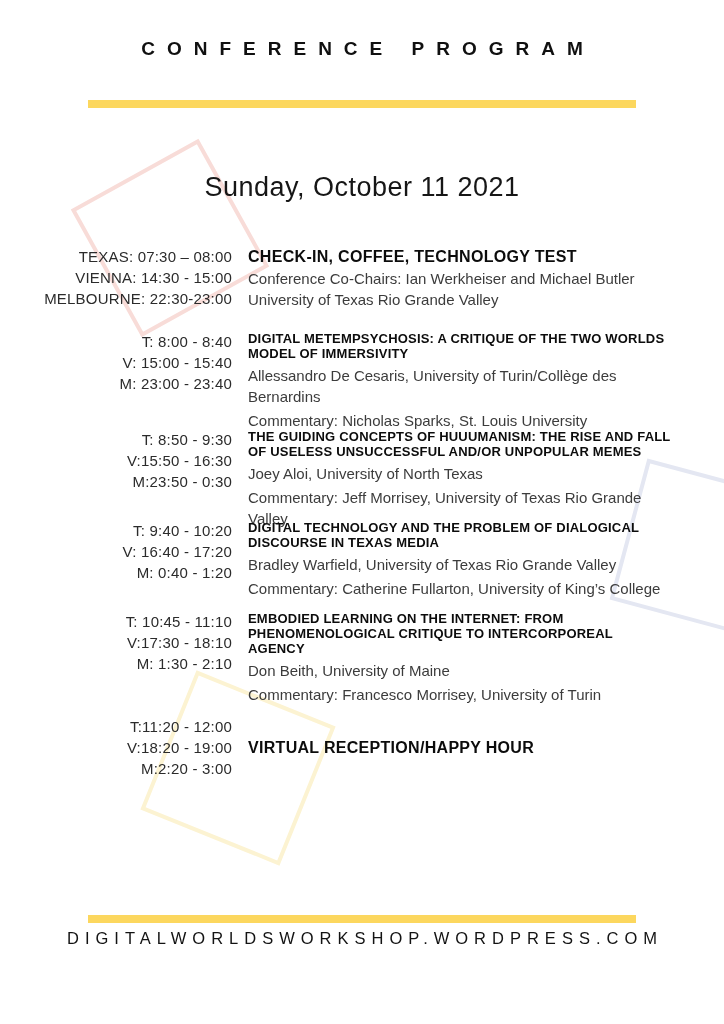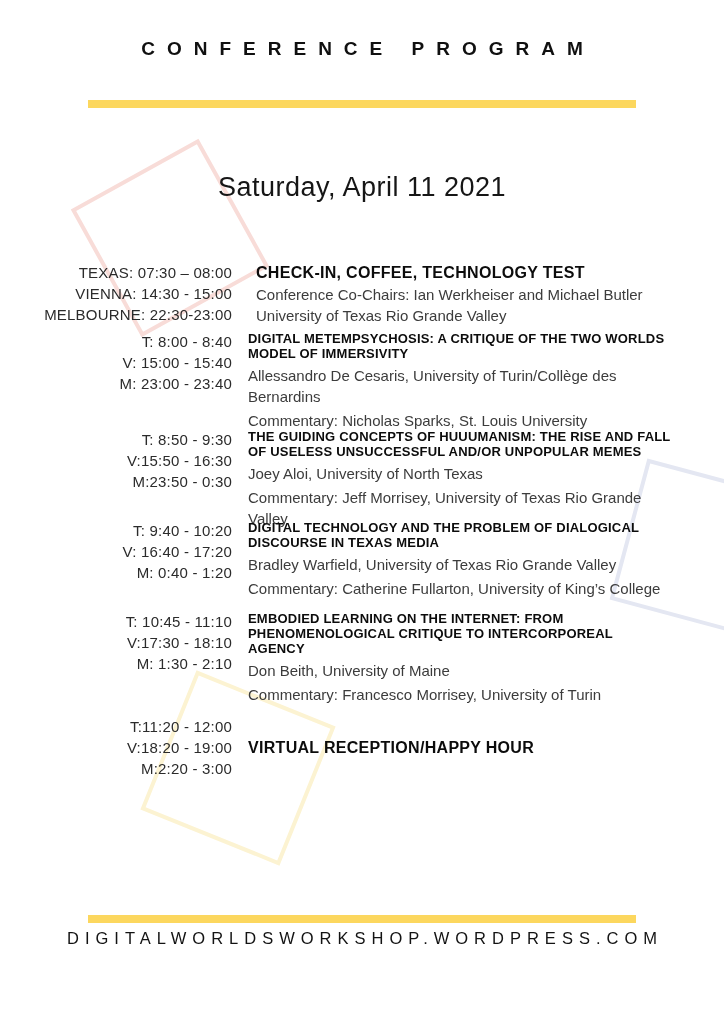--- a/index.html
+++ b/index.html
@@ -46,21 +46,21 @@
     top: 172px; left: 0; width: 100%;
     text-align: center;
     font-size: 27px;
     font-weight: normal;
     letter-spacing: 0.5px;
     color: #161616;
   }
 
   .sessions { top: 246px; left: 0; width: 724px; height: 560px; }
   .session { position: absolute; left: 0; width: 724px; display: flex; align-items: flex-start; }
-  .session:nth-child(1) { top: 16px; gap: 8px; }
+  .session:nth-child(1) { top: 0; }
   .session:nth-child(2) { top: 85px; }
   .session:nth-child(3) { top: 183px; }
   .session:nth-child(4) { top: 274px; }
   .session:nth-child(5) { top: 365px; }
   .session:nth-child(6) { top: 470px; align-items: center; }
 
   .times {
     flex: 0 0 232px;
     width: 232px;
     text-align: right;
@@ -97,21 +97,21 @@
 <div class="page">
 
   <div class="decor decor-pink" style="border-color: rgb(248, 220, 216);"></div>
   <div class="decor decor-blue" style="border-color: rgb(228, 231, 242);"></div>
   <div class="decor decor-yellow" style="border-color: rgb(252, 243, 210);"></div>
 
   <div class="layer page-title">CONFERENCE PROGRAM</div>
 
   <div class="layer bar bar-top" style="background: rgb(252, 215, 94);"></div>
 
-  <div class="layer date-heading">Saturday, April 11 2021</div>
+  <div class="layer date-heading">Sunday, October 11 2021</div>
 
   <div class="layer sessions" id="sessions">
   <div class="session">
     <div class="times">
           <div>TEXAS: 07:30 – 08:00</div>
           <div>VIENNA: 14:30 - 15:00</div>
           <div>MELBOURNE: 22:30-23:00</div>
         </div>
     <div class="content">
       <div class="title large">

